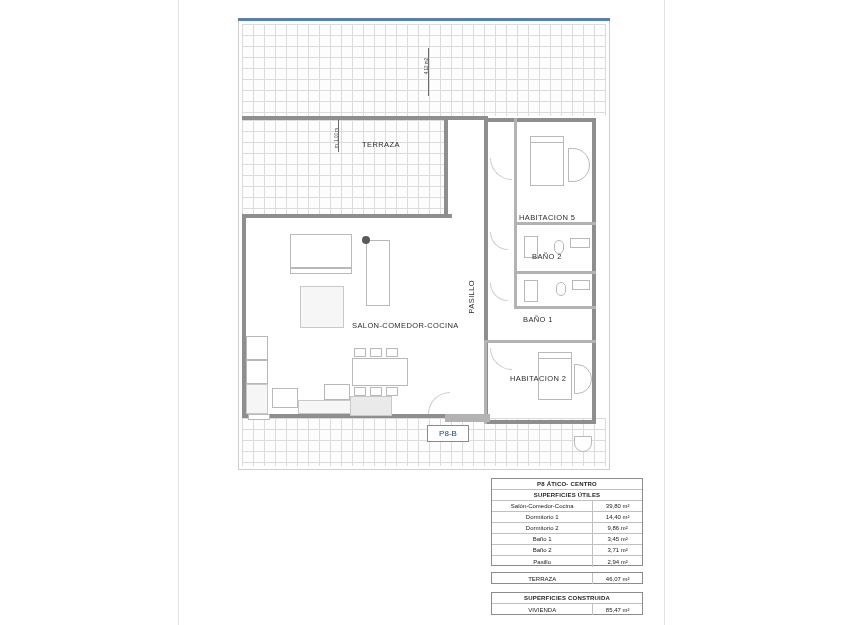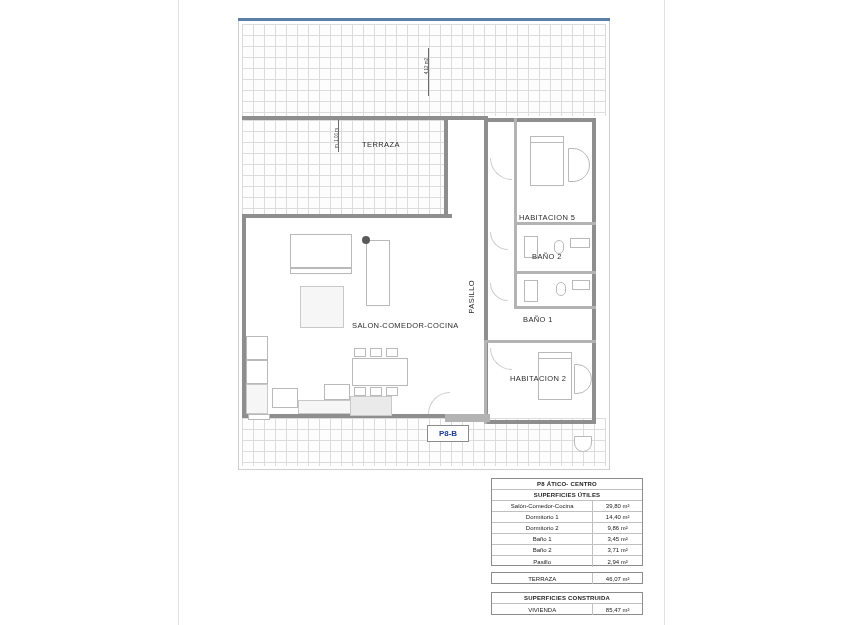--- a/index.html
+++ b/index.html
@@ -27,21 +27,21 @@
   
   .wall{position:absolute;background:#8e8e8e;}
   .thin{background:#b3b3b3;}
 
   
   .lbl{position:absolute;font-size:7.5px;color:#2b2b2b;letter-spacing:.4px;white-space:nowrap;}
   .vert{writing-mode:vertical-rl;transform:rotate(180deg);}
 
   
   .tag{position:absolute;left:427px;top:425px;width:40px;height:15px;border:1px solid #8b8b8b;background:#fff;
-       display:flex;align-items:center;justify-content:center;font-size:8px;color:#1c3f94;font-weight:bold;}
+       display:flex;align-items:center;justify-content:center;font-size:8px;color:#1c3f94;font-weight:normal;}
 
   
   .fx{position:absolute;border:1px solid #b9b9b9;background:#fff;box-sizing:border-box;}
   .fx-f{position:absolute;border:1px solid #c9c9c9;background:#f6f6f6;box-sizing:border-box;}
   .dot{position:absolute;width:8px;height:8px;border-radius:50%;background:#5a5a5a;}
 
   
   .dimtxt{position:absolute;font-size:4.5px;color:#444;}
 
   

